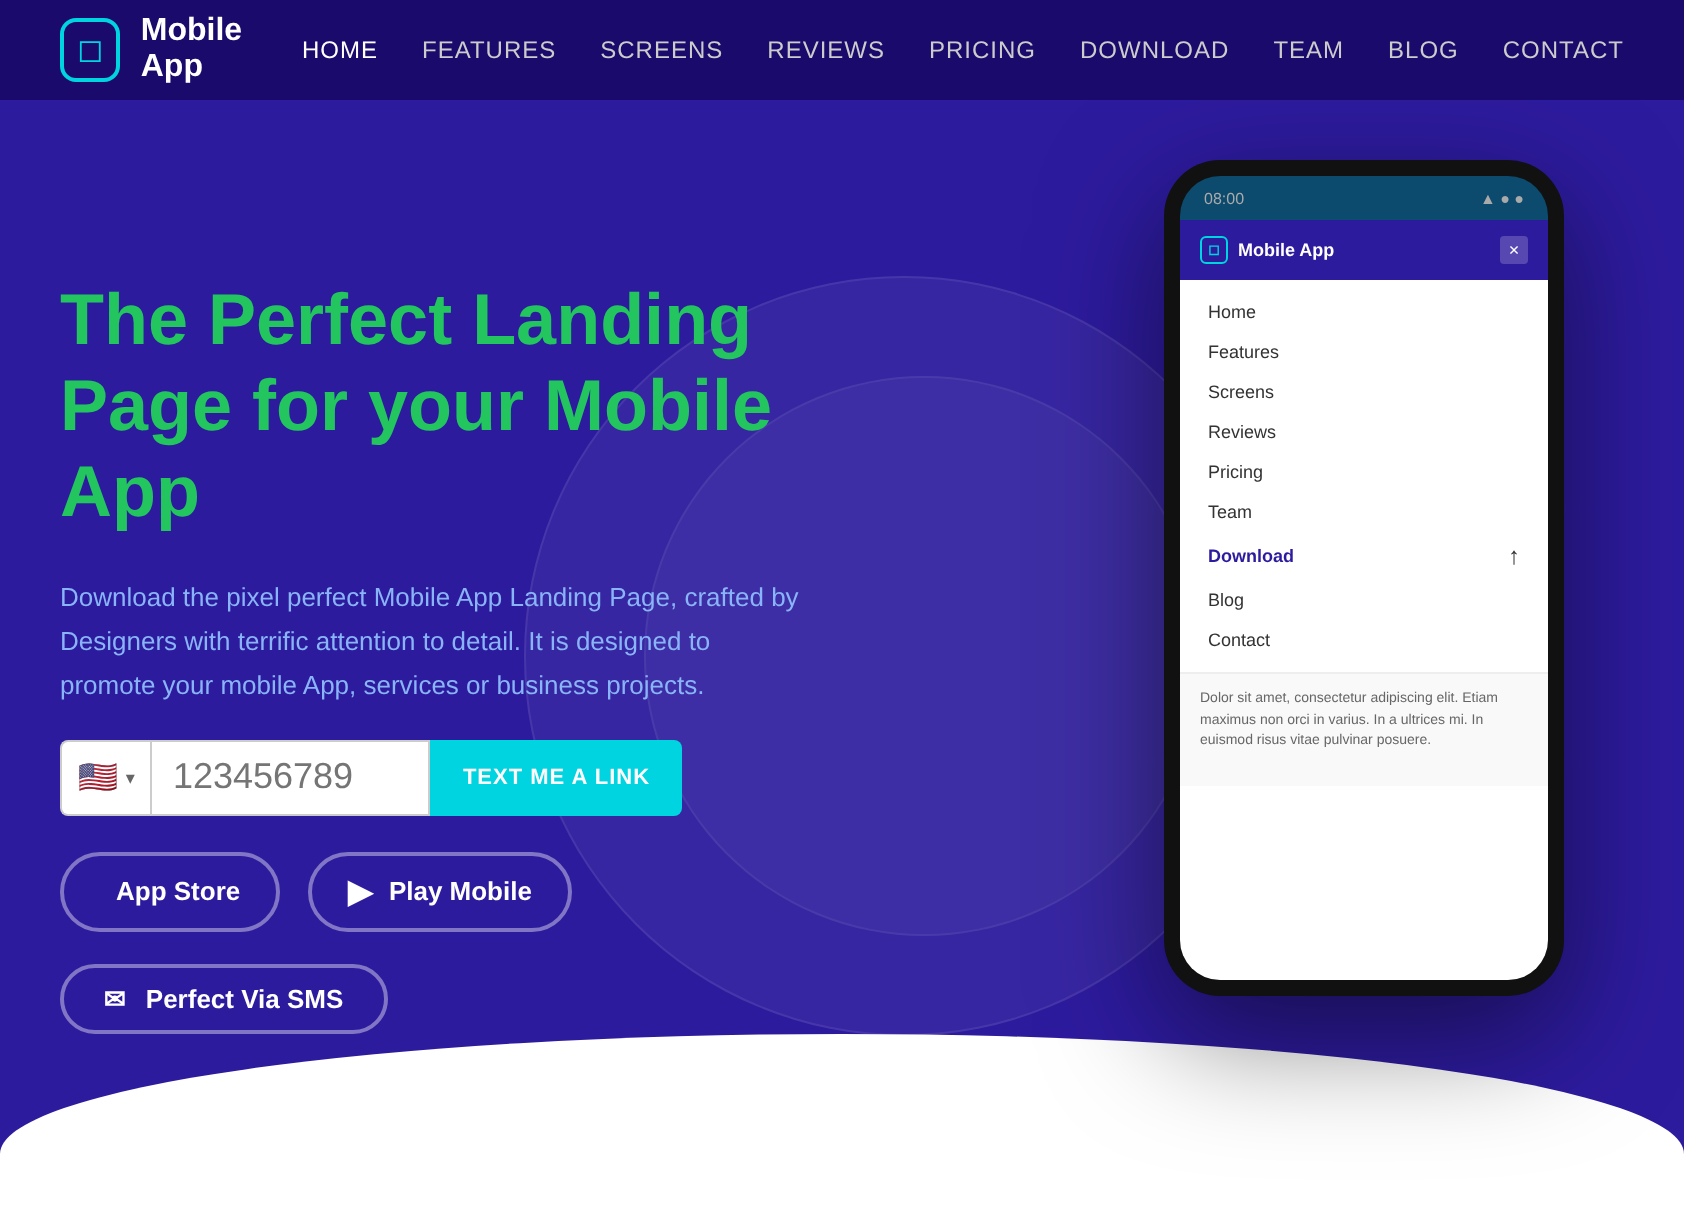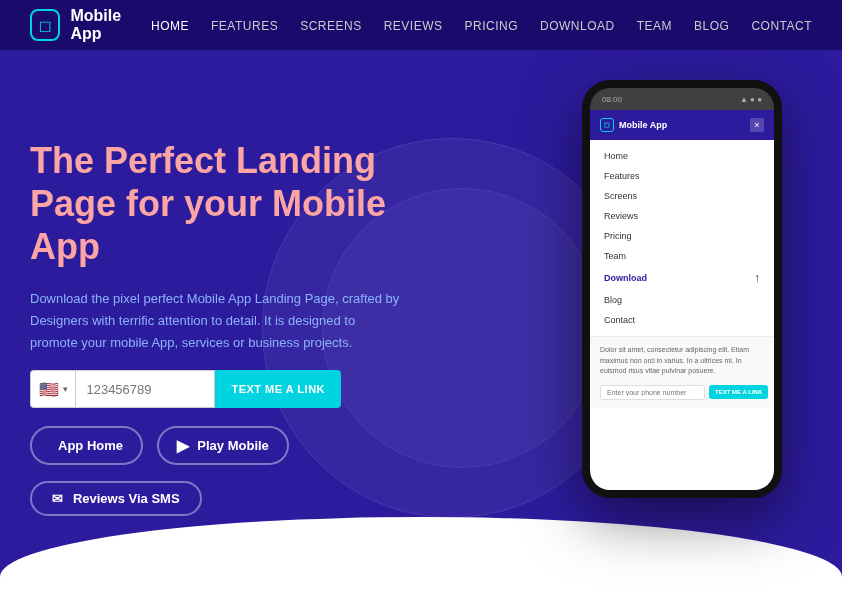--- a/index.html
+++ b/index.html
@@ -94,21 +94,21 @@
       background: rgba(255,255,255,0.04);
       border: 1px solid rgba(255,255,255,0.06);
     }
 
     .hero-content {
       max-width: 420px;
       position: relative;
       z-index: 3;
     }
     .hero-title {
-      color: #fca5a5;
+      color: #22c55e;
       font-size: 36px;
       font-weight: 800;
       line-height: 1.2;
       margin-bottom: 20px;
     }
     .hero-desc {
       color: #8ab4f8;
       font-size: 13px;
       line-height: 1.7;
       margin-bottom: 16px;
@@ -134,21 +134,21 @@
       cursor: pointer;
       gap: 4px;
       font-size: 13px;
     }
     .flag-emoji { font-size: 16px; }
     .flag-arrow { font-size: 9px; color: #666; }
     .phone-input {
       border: 1px solid #ccc;
       height: 38px;
       padding: 0 10px;
-      font-size: 13px;
+      font-size: 18px;
       color: #999;
       outline: none;
       width: 140px;
       border-radius: 0;
     }
     .sms-btn {
       background: #00d4e0;
       color: #fff;
       border: none;
       height: 38px;
@@ -207,21 +207,21 @@
     }
     .phone-outer {
       background: #111;
       border-radius: 28px;
       padding: 8px;
       box-shadow: 0 20px 60px rgba(0,0,0,0.5);
       position: relative;
       width: 200px;
     }
     .phone-notch-bar {
-      background: #404040;
+      background: #0c4a6e;
       border-radius: 20px 20px 0 0;
       height: 22px;
       display: flex;
       align-items: center;
       justify-content: space-between;
       padding: 0 12px;
       font-size: 8px;
       color: #aaa;
     }
     .phone-screen {
@@ -351,31 +351,31 @@
         <span class="flag-emoji">🇺🇸</span>
         <span class="flag-arrow">▾</span>
       </div>
       <input class="phone-input" type="text" placeholder="123456789" style="">
       <button class="sms-btn">TEXT ME A LINK</button>
     </div>
 
     <div class="store-buttons">
       <button class="store-btn">
         <span class="store-icon"></span>
-        <span>App Home</span>
+        <span>App Store</span>
       </button>
       <button class="store-btn">
         <span class="store-icon">▶</span>
         <span>Play Mobile</span>
       </button>
     </div>
 
     <button class="download-sms-btn">
       <span>✉</span>
-      <span>Reviews Via SMS</span>
+      <span>Perfect Via SMS</span>
     </button>
   </div>
 
   <div class="phone-mockup-wrapper">
     <div class="phone-outer">
       <div class="phone-notch-bar">
         <span>08:00</span>
         <span>▲ ● ●</span>
       </div>
       <div class="phone-screen">
@@ -413,21 +413,17 @@
           <div class="phone-menu-item">
             <span>Blog</span>
           </div>
           <div class="phone-menu-item">
             <span>Contact</span>
           </div>
         </div>
 
         <div class="phone-bottom-section">
           <p class="phone-desc-text">Dolor sit amet, consectetur adipiscing elit. Etiam maximus non orci in varius. In a ultrices mi. In euismod risus vitae pulvinar posuere.</p>
-          <div class="phone-input-row">
-            <input class="phone-input-field" type="text" placeholder="Enter your phone number" style="">
-            <button class="phone-sms-btn">TEXT ME A LINK</button>
-          </div>
         </div>
       </div>
     </div>
   </div>
 </section>
 
 </body></html>

